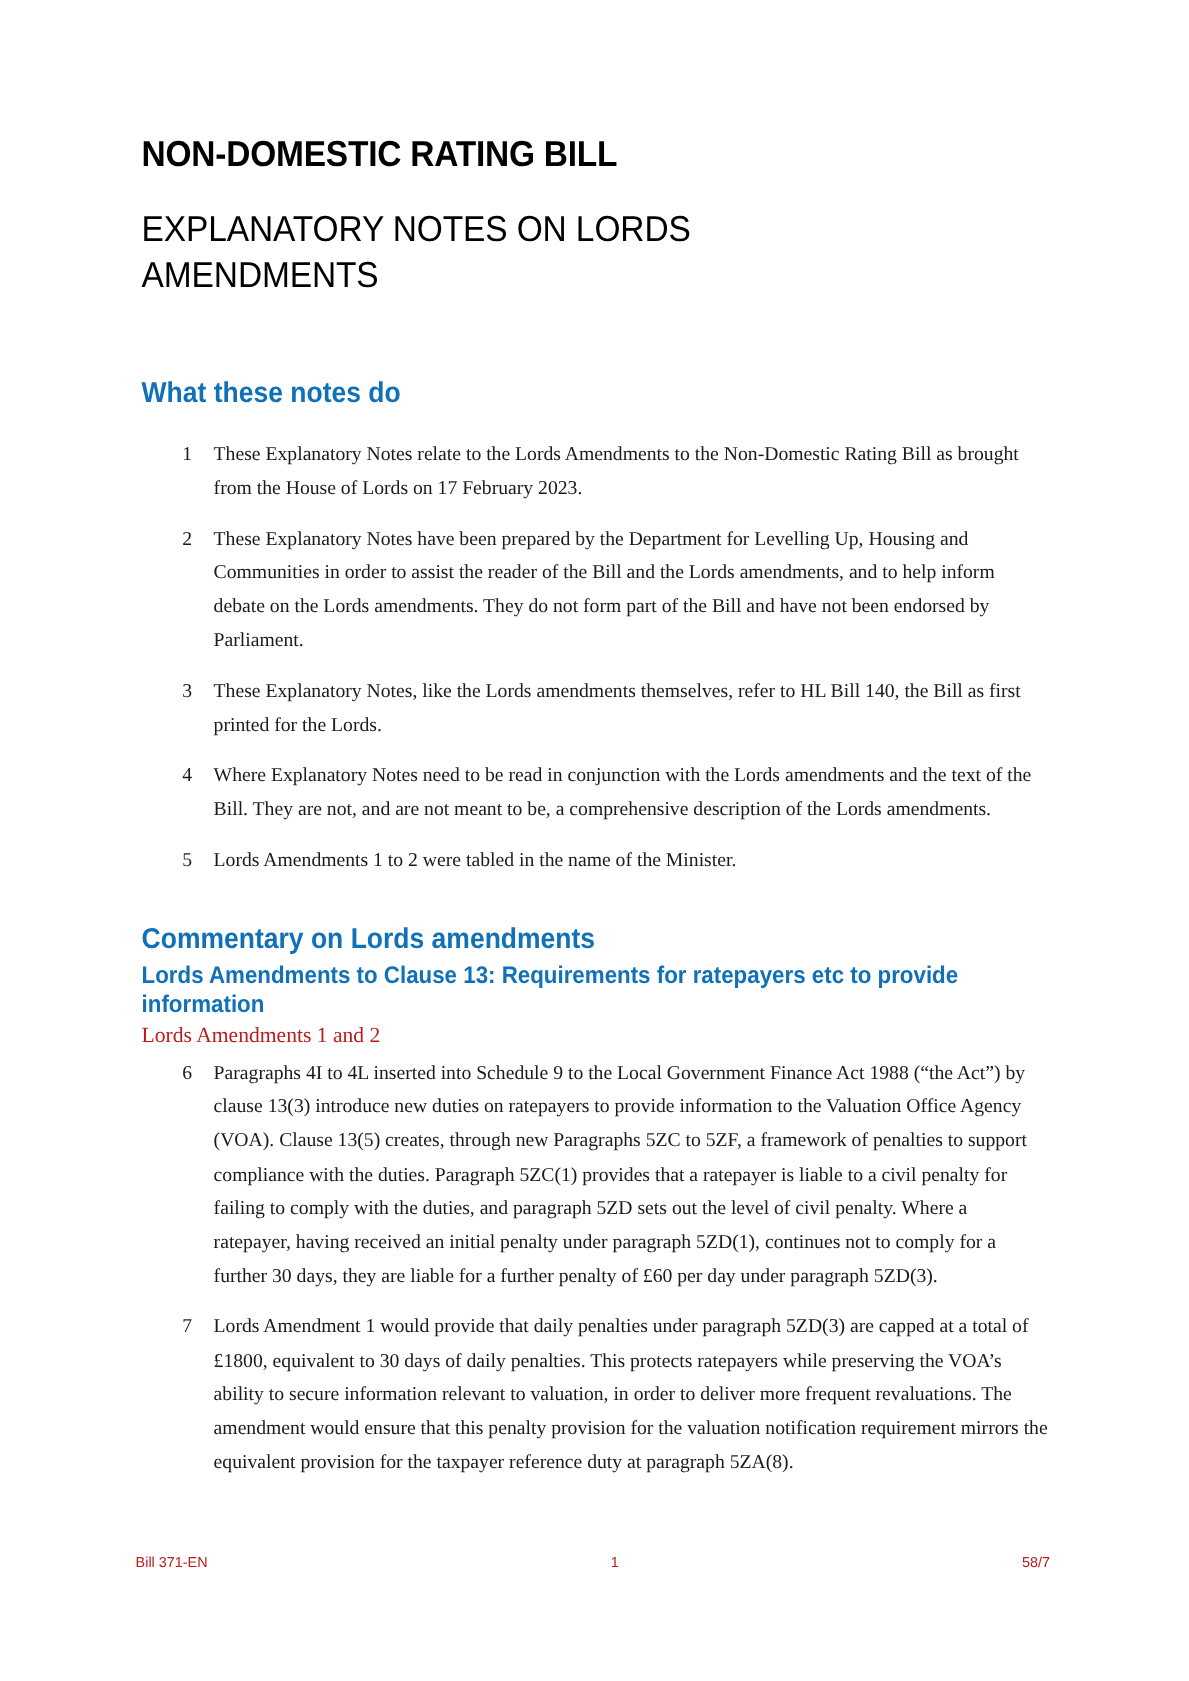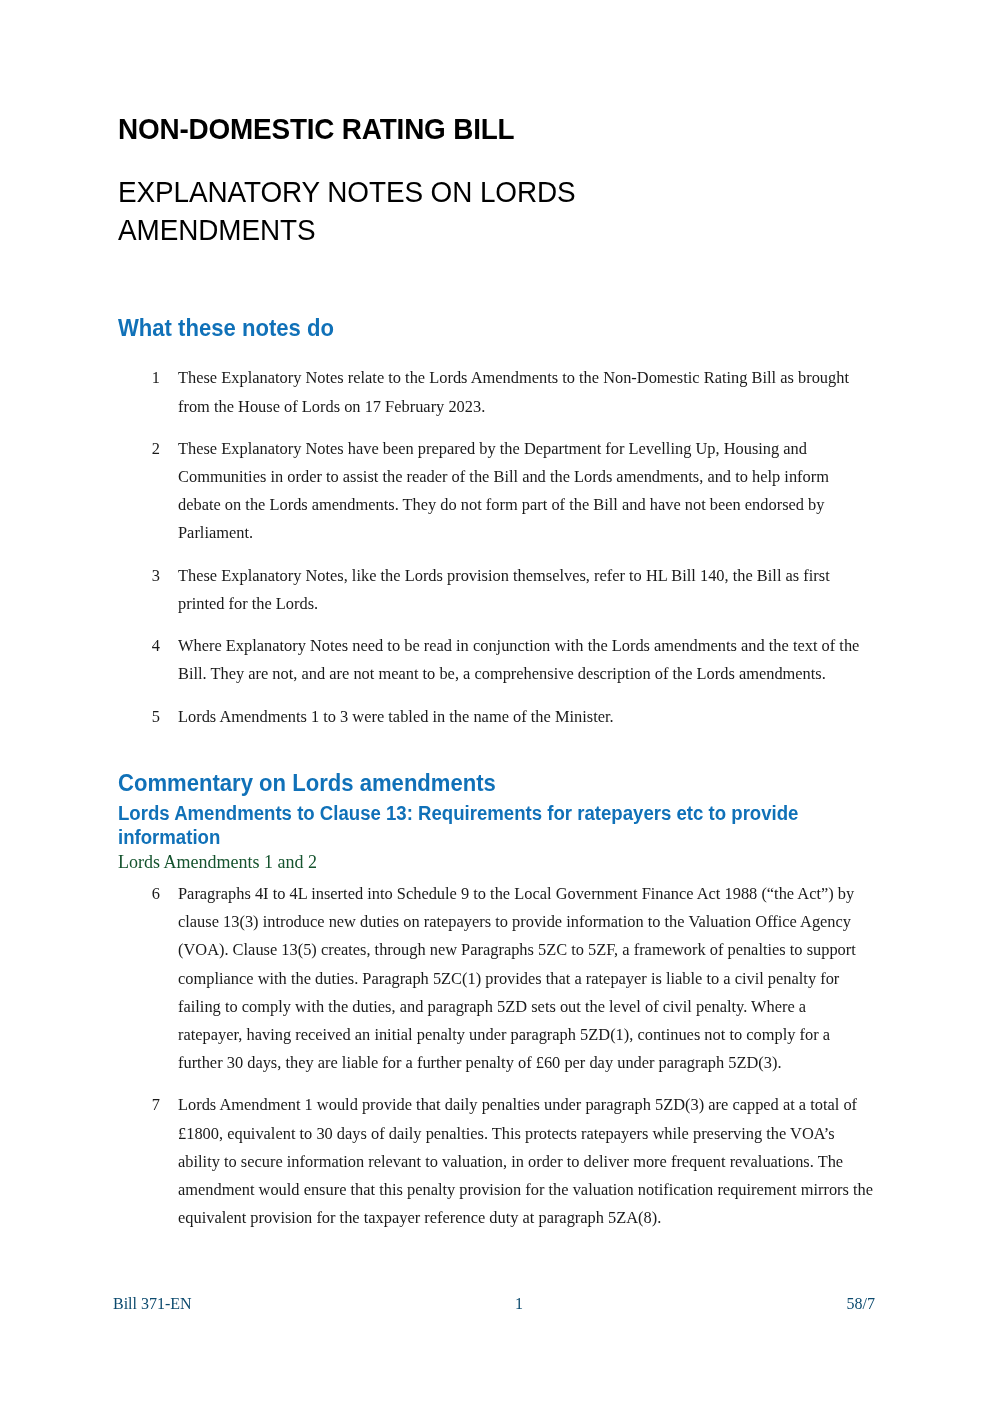--- a/index.html
+++ b/index.html
@@ -81,21 +81,21 @@
     max-width: 745px;
     transform: scaleX(0.93);
     transform-origin: left center;
   }
 
   .h4 {
     font-family: "Liberation Serif", serif;
     font-weight: normal;
     font-size: 18px;
     line-height: 1.25;
-    color: #14532d;
+    color: #b91c1c;
     margin: 0 0 6px 0;
   }
 
   
   .para {
     position: relative;
     padding-left: 60px;
     font-size: 16.4px;
     line-height: 1.72;
     margin: 0 0 14px 0;
@@ -117,23 +117,23 @@
 
   
   .footer {
     position: absolute;
     left: 113px;
     top: 1295px;
     width: 762px;
     display: flex;
     justify-content: space-between;
     align-items: baseline;
-    font-family: Liberation Serif, serif;
-    font-size: 16px;
-    color: #0c4a6e;
+    font-family: Liberation Sans, sans-serif;
+    font-size: 12px;
+    color: #b91c1c;
   }
   .footer .center { flex: 1; text-align: center; }
   .footer .right { text-align: right; }
 </style>
 </head>
 <body>
 
 <div class="page">
 
   <div class="content">
@@ -149,31 +149,31 @@
       <span class="txt">These Explanatory Notes relate to the Lords Amendments to the Non-Domestic Rating Bill as brought from the House of Lords on 17 February 2023.</span>
     </div>
 
     <div class="para">
       <span class="num">2</span>
       <span class="txt">These Explanatory Notes have been prepared by the Department for Levelling Up, Housing and Communities in order to assist the reader of the Bill and the Lords amendments, and to help inform debate on the Lords amendments. They do not form part of the Bill and have not been endorsed by Parliament.</span>
     </div>
 
     <div class="para">
       <span class="num">3</span>
-      <span class="txt">These Explanatory Notes, like the Lords provision themselves, refer to HL Bill 140, the Bill as first printed for the Lords.</span>
+      <span class="txt">These Explanatory Notes, like the Lords amendments themselves, refer to HL Bill 140, the Bill as first printed for the Lords.</span>
     </div>
 
     <div class="para">
       <span class="num">4</span>
       <span class="txt">Where Explanatory Notes need to be read in conjunction with the Lords amendments and the text of the Bill. They are not, and are not meant to be, a comprehensive description of the Lords amendments.</span>
     </div>
 
     <div class="para">
       <span class="num">5</span>
-      <span class="txt">Lords Amendments 1 to 3 were tabled in the name of the Minister.</span>
+      <span class="txt">Lords Amendments 1 to 2 were tabled in the name of the Minister.</span>
     </div>
 
     <h2 class="h2 h2-commentary">Commentary on Lords amendments</h2>
 
     <h3 class="h3">Lords Amendments to Clause 13: Requirements for ratepayers etc to provide information</h3>
 
     <h4 class="h4">Lords Amendments 1 and 2</h4>
 
     <div class="para">
       <span class="num">6</span>

